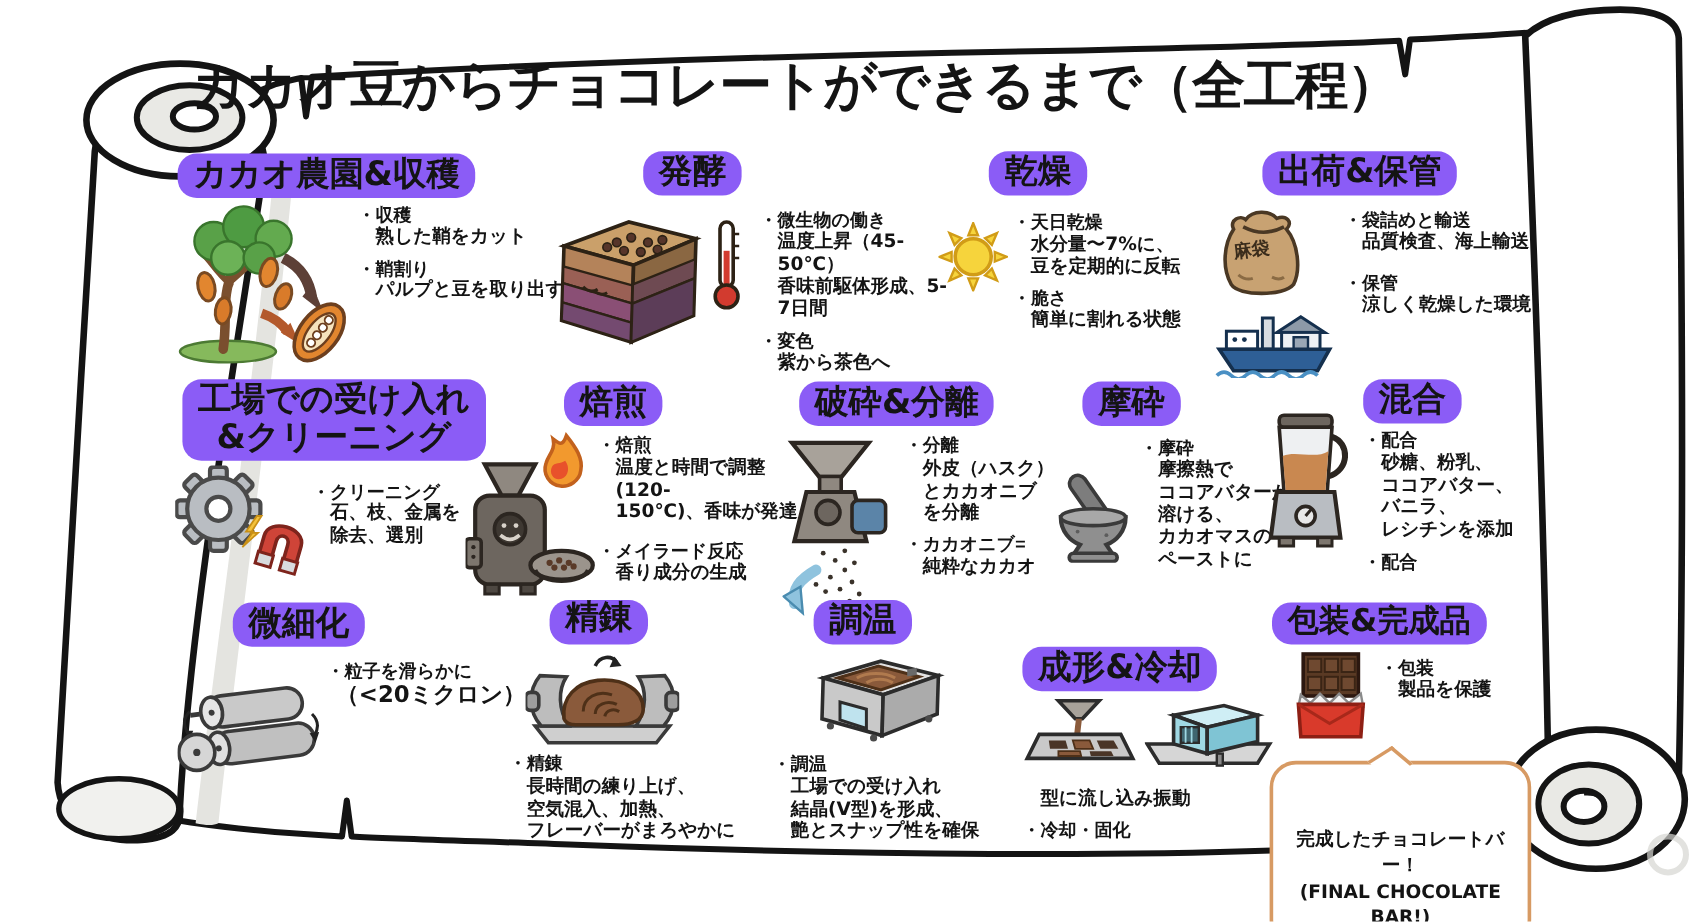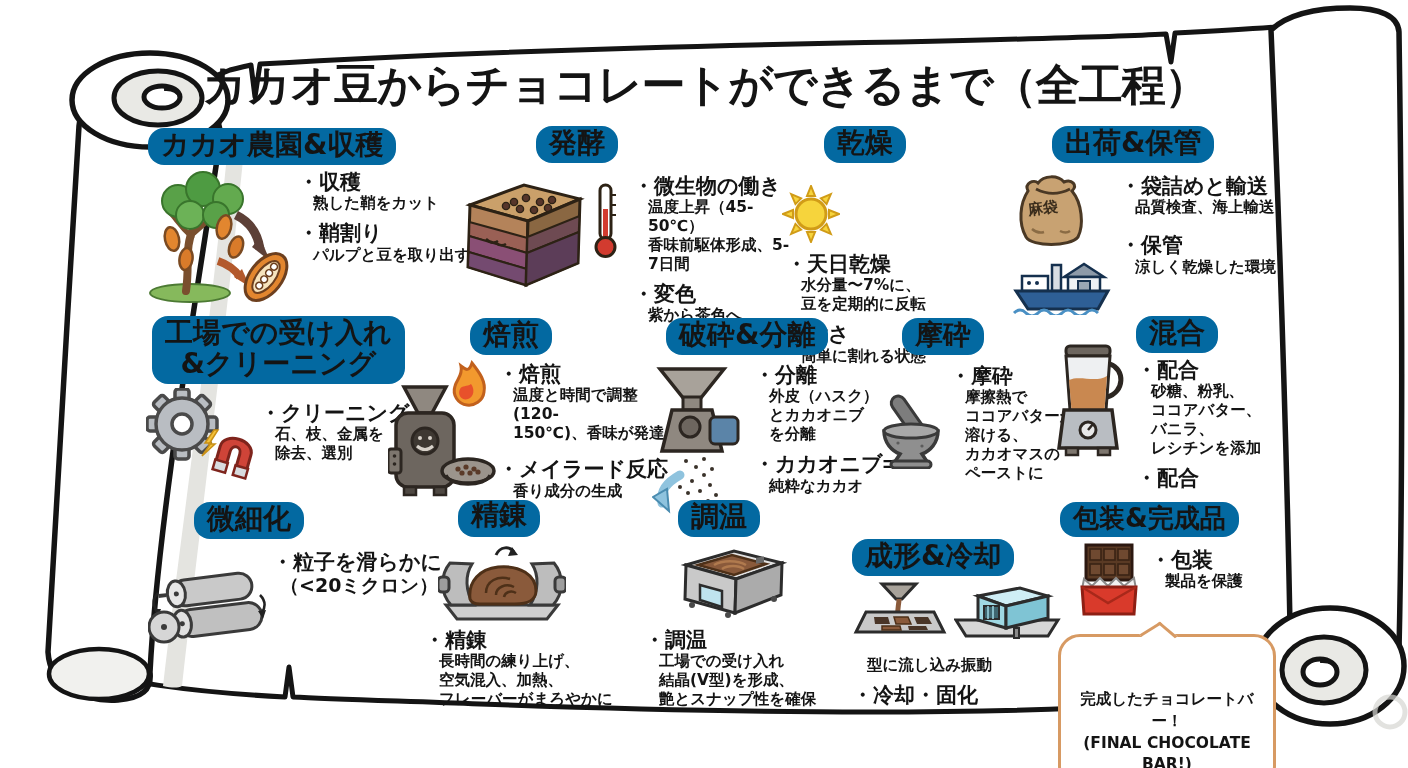--- a/index.html
+++ b/index.html
@@ -1,29 +1,29 @@
 <!DOCTYPE html>
 <html><head>
 <meta charset="utf-8">
 <style>
   html,body{margin:0;padding:0;background:#ffffff;}
   body{width:1408px;height:768px;overflow:hidden;
        font-family:"DejaVu Sans","Liberation Sans",sans-serif;color:#141414;}
   .stage{position:relative;width:1408px;height:768px;}
   .bg{position:absolute;left:0;top:0;width:1408px;height:768px;}
-  .title{position:absolute;left:160px;top:56px;width:1090px;text-align:center;
+  .title{position:absolute;left:160px;top:42px;width:1090px;
          font-size:44px;font-weight:800;letter-spacing:-1px;white-space:nowrap;}
   .section{position:absolute;display:flex;flex-direction:column;}
-  .pill{background:#0369a1;border-radius:16px;padding:2px 13px 4px;
+  .pill{background:#8b5cf6;border-radius:16px;padding:2px 13px 4px;
         font-size:28px;font-weight:800;line-height:1.1;display:inline-block;
         align-self:flex-start;white-space:pre-line;text-align:center;color:#141414;}
   .row{display:flex;align-items:flex-start;}
   .col{display:flex;flex-direction:column;}
   .bullets{display:flex;flex-direction:column;gap:9px;margin-top:6px;}
-  .b-head{font-size:21px;font-weight:800;line-height:1.12;}
+  .b-head{font-size:15px;font-weight:800;line-height:1.12;}
   .b-head::before{content:"・";}
   .b-sub{font-size:15.5px;font-weight:700;line-height:1.22;margin-left:15px;white-space:pre-line;}
   .b-sub:empty{display:none;}
   .icon{flex:0 0 auto;position:relative;}
   .sack-label{position:absolute;left:16px;top:30px;font-size:15px;font-weight:800;
               color:#3b2d1c;transform:rotate(-7deg);}
   .bubble{position:absolute;border:3.5px solid #D79A63;border-radius:22px;background:#fff;
           padding:9px 8px;font-size:15.5px;font-weight:800;text-align:center;
           white-space:pre-line;line-height:1.4;}
   .bubble-tail{position:absolute;width:20px;height:20px;background:#fff;
@@ -152,21 +152,21 @@
         <div>
           <div class="b-head">変色</div>
           <div class="b-sub">紫から茶色へ</div>
         </div>
       </div>
     </div>
   </div>
 
   <div class="section" style="left:782px;top:126px;width:250px;">
     <div class="pill" style="margin-left:42px;">乾燥</div>
-    <div class="row" style="margin-top:8px;flex-direction:column;">
+    <div class="row" style="margin-top:8px;">
       <span class="icon" style="margin-top:14px;">
         <svg width="58" height="58" viewBox="0 0 58 58">
           <g fill="#f6d43c" stroke="#d19c17" stroke-width="2">
             <polygon points="29,1 25,11 33,11" transform="rotate(0 29 29)"></polygon>
             <polygon points="29,1 25,11 33,11" transform="rotate(45 29 29)"></polygon>
             <polygon points="29,1 25,11 33,11" transform="rotate(90 29 29)"></polygon>
             <polygon points="29,1 25,11 33,11" transform="rotate(135 29 29)"></polygon>
             <polygon points="29,1 25,11 33,11" transform="rotate(180 29 29)"></polygon>
             <polygon points="29,1 25,11 33,11" transform="rotate(225 29 29)"></polygon>
             <polygon points="29,1 25,11 33,11" transform="rotate(270 29 29)"></polygon>

